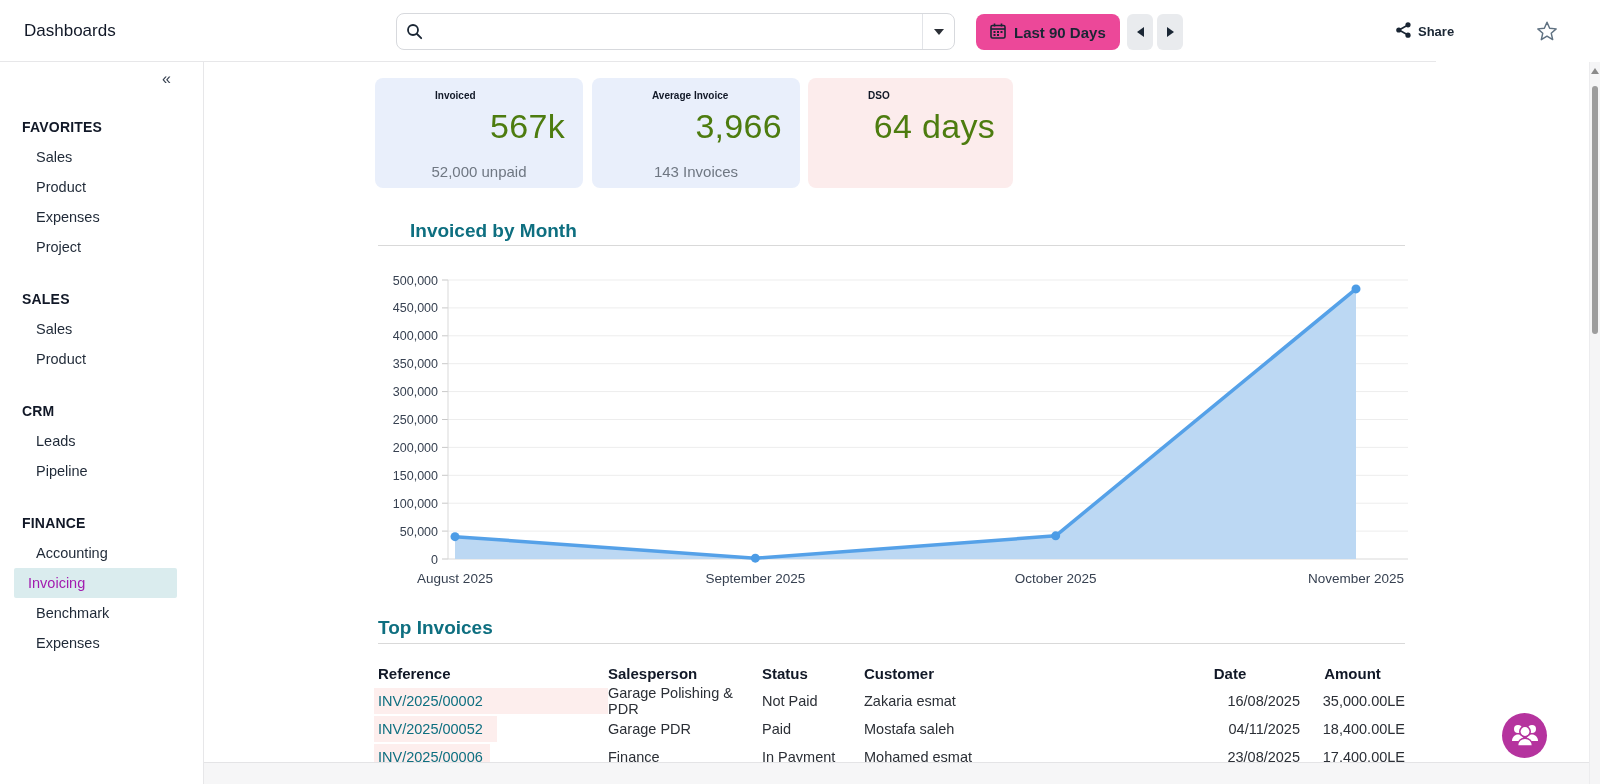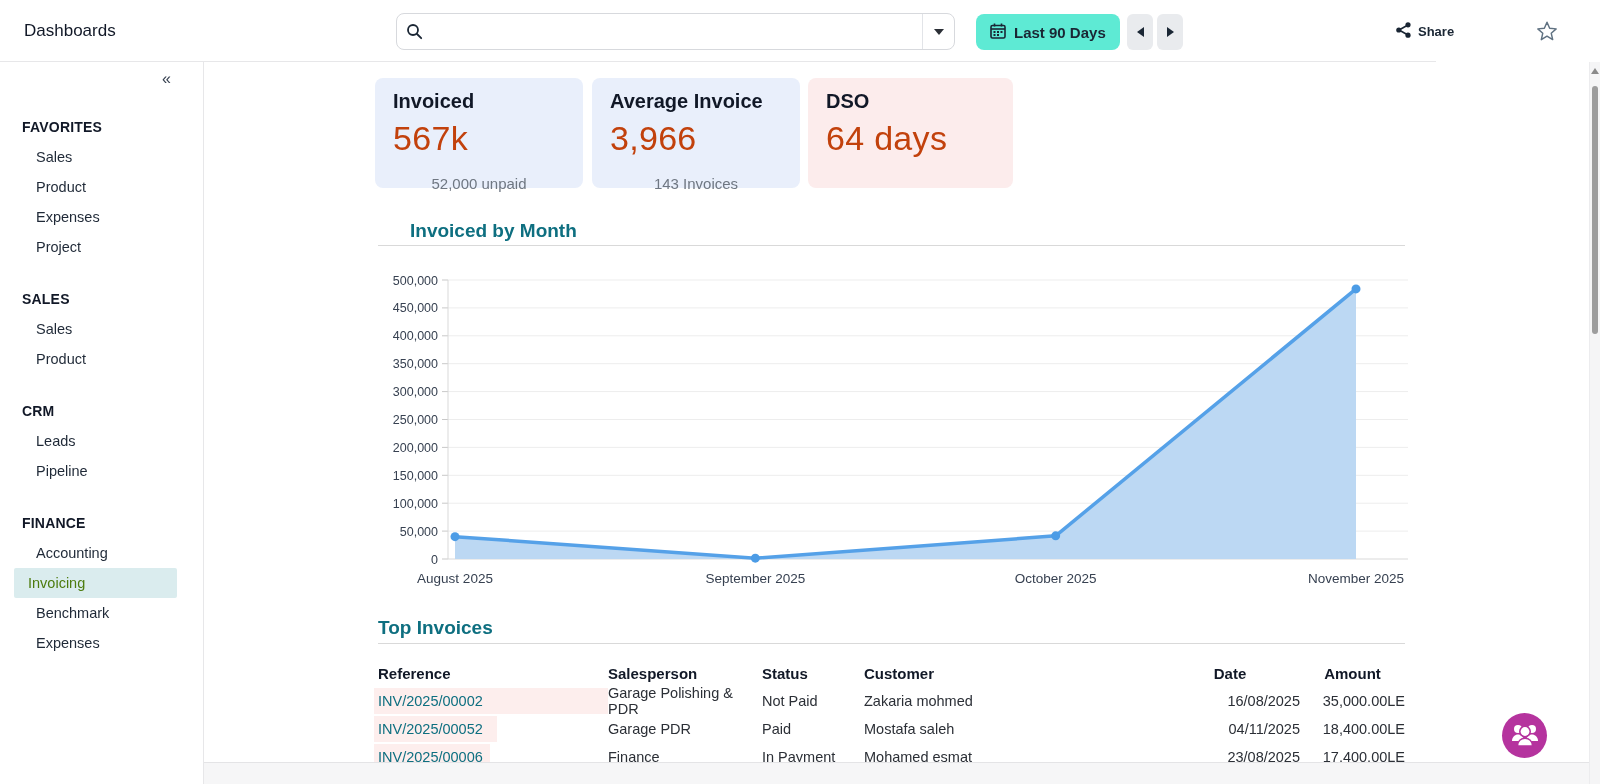--- a/index.html
+++ b/index.html
@@ -7,43 +7,43 @@
   body { font-family:"Liberation Sans", sans-serif; background:#fff; color:#111827; }
   #app { position:relative; width:1600px; height:784px; background:#fff; overflow:hidden; }
 
   
   .topbar { position:absolute; left:0; top:0; width:1436px; height:62px; background:#fff; border-bottom:1px solid #e7e7e9; z-index:30; }
   .app-title { position:absolute; left:24px; top:0; height:62px; display:flex; align-items:center; font-size:17px; color:#111827; }
   .searchbox { position:absolute; left:396px; top:13px; width:559px; height:37px; background:#fff; border:1px solid #d7d9dd; border-radius:8px; display:flex; align-items:center; }
   .searchbox input { flex:1; border:none; outline:none; font-size:14px; height:100%; background:transparent; padding-left:6px; font-family:"Liberation Sans", sans-serif; }
   .search-ico { margin-left:9px; display:flex; align-items:center; }
   .search-caret { width:32px; height:100%; border-left:1px solid #e2e4e8; display:flex; align-items:center; justify-content:center; cursor:pointer; }
-  .datebtn { position:absolute; left:976px; top:14px; height:36px; padding:0 14px; background:#5eead4; border-radius:8px; display:flex; align-items:center; gap:8px; font-size:15px; font-weight:600; color:#1a2634; cursor:pointer; }
+  .datebtn { position:absolute; left:976px; top:14px; height:36px; padding:0 14px; background:#ec4899; border-radius:8px; display:flex; align-items:center; gap:8px; font-size:15px; font-weight:600; color:#1a2634; cursor:pointer; }
   .navbtn { position:absolute; top:14px; width:26px; height:36px; background:#e9ebee; border-radius:6px; display:flex; align-items:center; justify-content:center; cursor:pointer; }
   .navbtn.prev { left:1127px; } .navbtn.next { left:1157px; }
   .sharebtn { position:absolute; left:1396px; top:0; height:62px; display:flex; align-items:center; gap:7px; font-size:13px; font-weight:600; color:#1a2634; cursor:pointer; }
   .starbtn { position:absolute; left:1536px; top:20px; width:22px; height:22px; cursor:pointer; }
 
   
   .sidebar { position:absolute; left:0; top:62px; width:204px; height:722px; background:#fff; border-right:1px solid #e7e7e9; padding-top:6px; z-index:20; }
   .collapse-row { height:22px; display:flex; justify-content:flex-end; padding-right:32px; align-items:center; }
   .collapse-ico { font-size:16px; color:#374151; cursor:pointer; line-height:1; }
   .side-section { margin-top:22px; }
   .side-header { height:30px; display:flex; align-items:center; padding-left:22px; font-size:14px; font-weight:700; color:#111827; letter-spacing:.2px; }
   .side-item { height:30px; display:flex; align-items:center; margin:0 26px 0 22px; padding-left:14px; font-size:14.5px; color:#1f2937; cursor:pointer; border-radius:2px; }
-  .side-item.selected { background:#daecee; color:#4d7c0f;margin-left:14px; }
+  .side-item.selected { background:#daecee; color:#a21caf;margin-left:14px; }
   .side-scroll { position:absolute; left:186px; top:64px; width:14px; height:718px; background:#fdfdfd; }
   .side-scroll .arrow-up { position:absolute; left:1px; top:2px; width:0; height:0; border-left:6px solid transparent; border-right:6px solid transparent; border-bottom:8px solid #8a8a8a; }
   .side-scroll .arrow-down { position:absolute; left:1px; bottom:2px; width:0; height:0; border-left:6px solid transparent; border-right:6px solid transparent; border-top:8px solid #8a8a8a; }
   .side-scroll .thumb { position:absolute; left:1px; top:18px; width:11px; height:486px; background:#9b9b9b; border-radius:6px; }
 
   
   .kpi { position:absolute; top:78px; height:110px; border-radius:8px; padding:12px 18px; }
-  .kpi .kpi-title { font-size:20px; font-weight:700; color:#111827; }
-  .kpi .kpi-value { text-align:left; font-size:34px; color:#c2410c; margin-top:6px; letter-spacing:.3px; }
+  .kpi .kpi-title { font-size:10px; font-weight:700; color:#111827;margin-left:42px; }
+  .kpi .kpi-value { text-align:right; font-size:34px; color:#4d7c0f; margin-top:6px; letter-spacing:.3px; }
   .kpi .kpi-sub { text-align:center; font-size:15px; color:#6f7782; margin-top:17px; }
 
   
   .section-title { position:absolute; font-size:19px; font-weight:700; color:#0e6f80; }
   .section-rule { position:absolute; height:1px; background:#d9d9d9; }
 
   
   .inv-table { position:absolute; left:374px; top:660px; width:1031px; height:102px; overflow:hidden; font-size:14.5px; }
   .t-row { position:relative; display:flex; height:28px; align-items:center; }
   .t-head { height:27px; font-weight:700; font-size:15px; color:#111827; }
@@ -250,21 +250,21 @@
         <div class="c-amt">Amount</div>
       </div>
     <div id="table-body">
         <div class="t-row">
           <div class="c-ref">
             <div class="ref-bar" style="width: 100%;"></div>
             <span class="ref-link">INV/2025/00002</span>
           </div>
           <div class="c-sales cell-txt">Garage Polishing &amp; PDR</div>
           <div class="c-status cell-txt">Not Paid</div>
-          <div class="c-cust cell-txt">Zakaria mohmed</div>
+          <div class="c-cust cell-txt">Zakaria esmat</div>
           <div class="c-date cell-txt">16/08/2025</div>
           <div class="c-amt cell-txt">35,000.00LE</div>
         </div>
         <div class="t-row">
           <div class="c-ref">
             <div class="ref-bar" style="width: 52.6%;"></div>
             <span class="ref-link">INV/2025/00052</span>
           </div>
           <div class="c-sales cell-txt">Garage PDR</div>
           <div class="c-status cell-txt">Paid</div>

